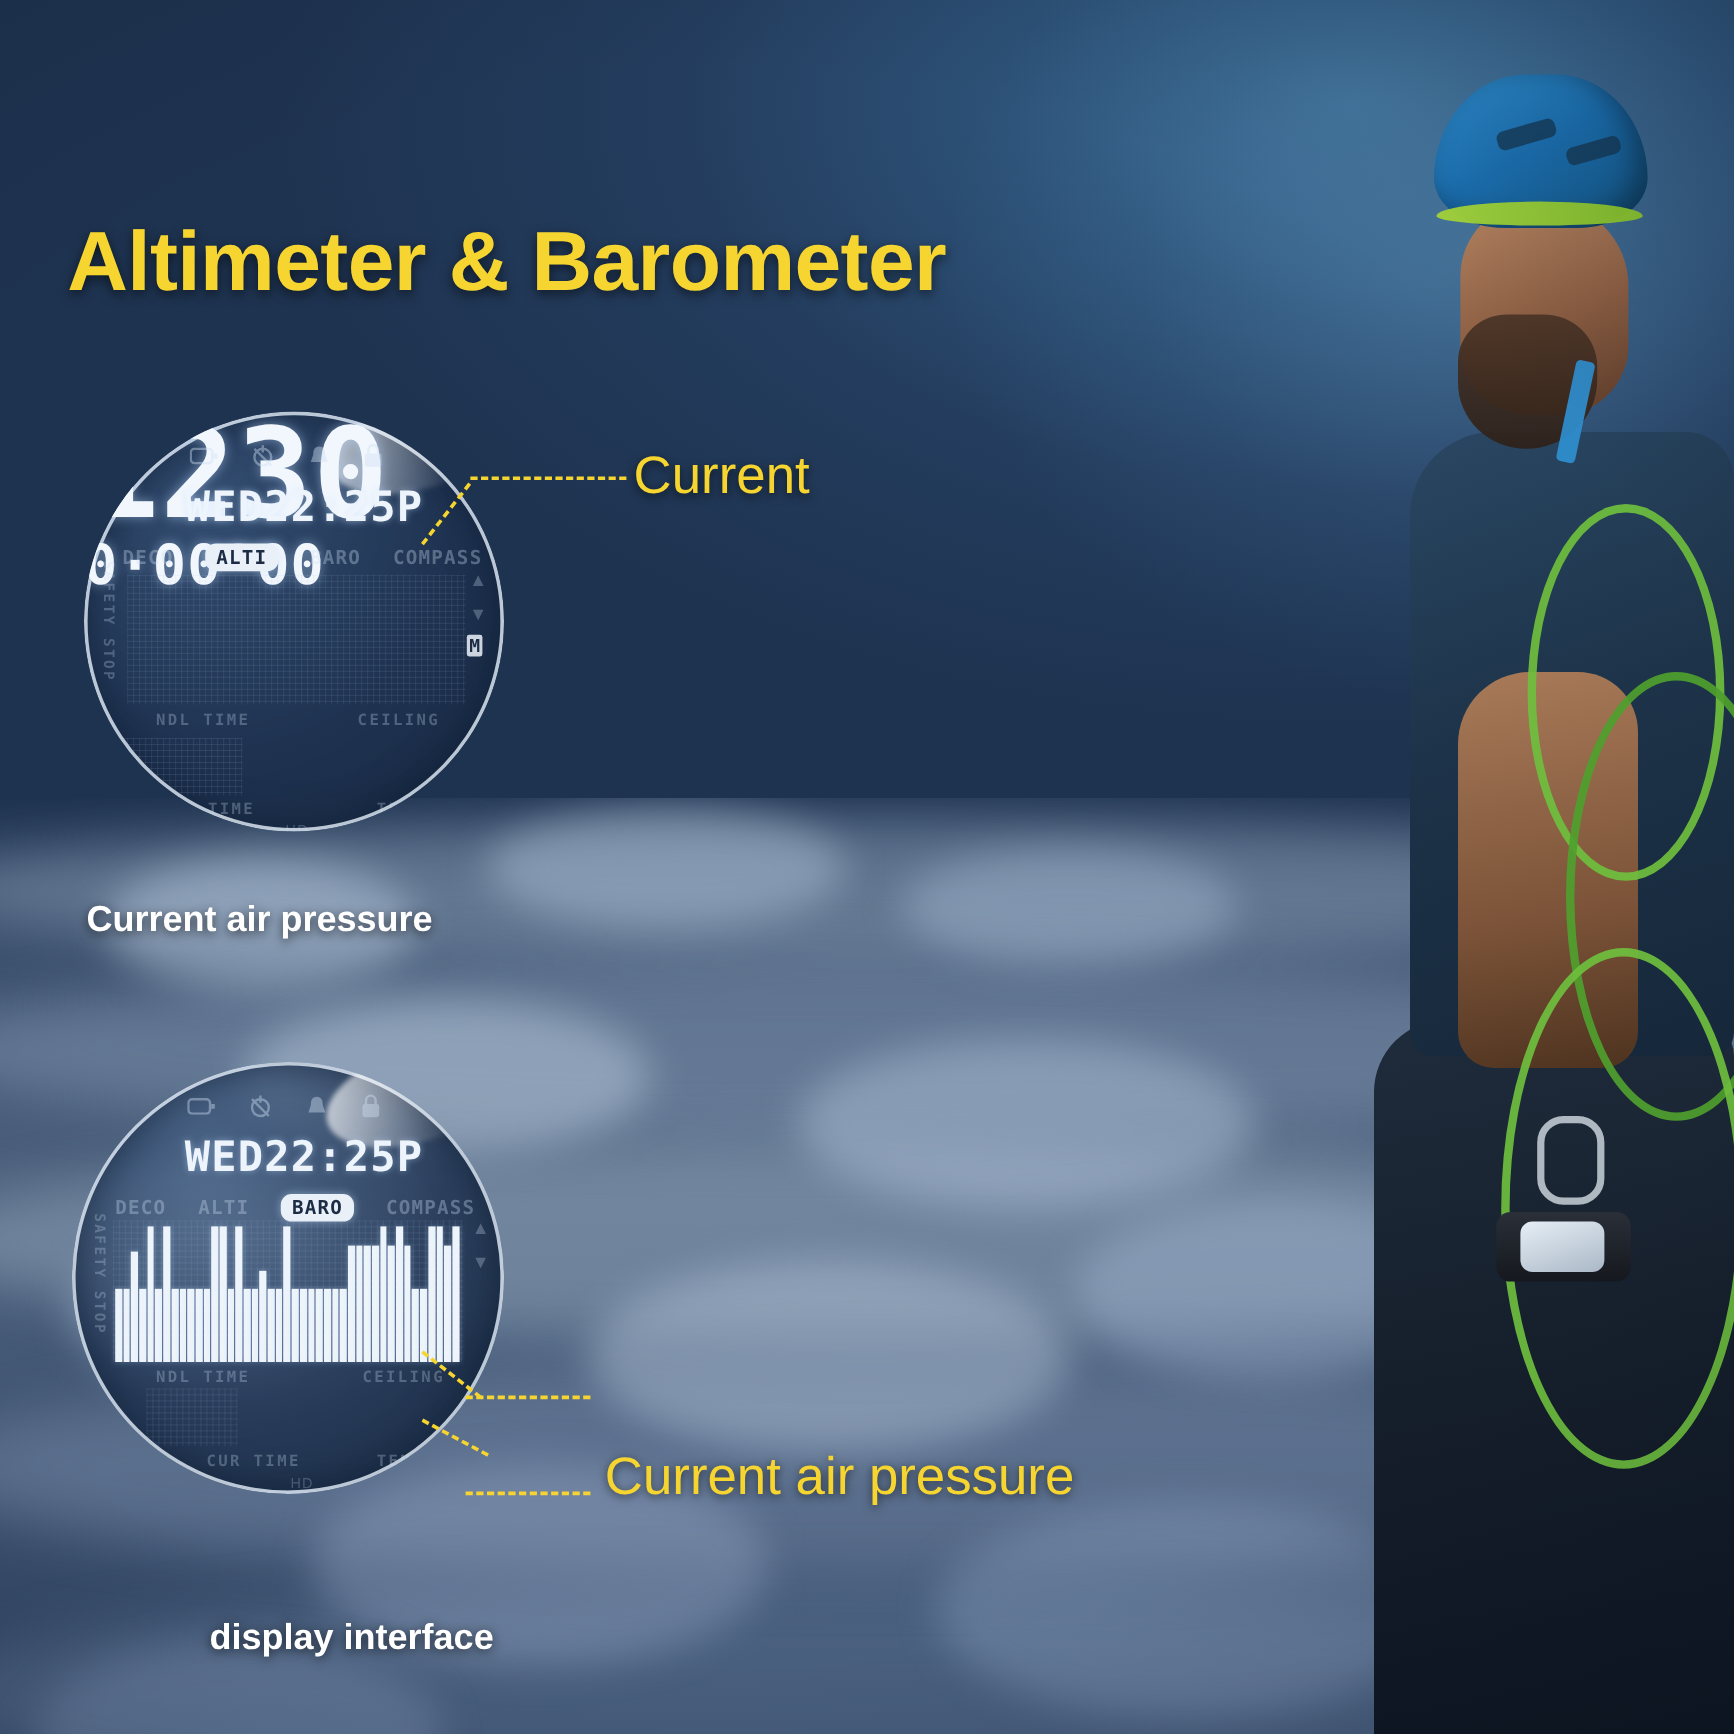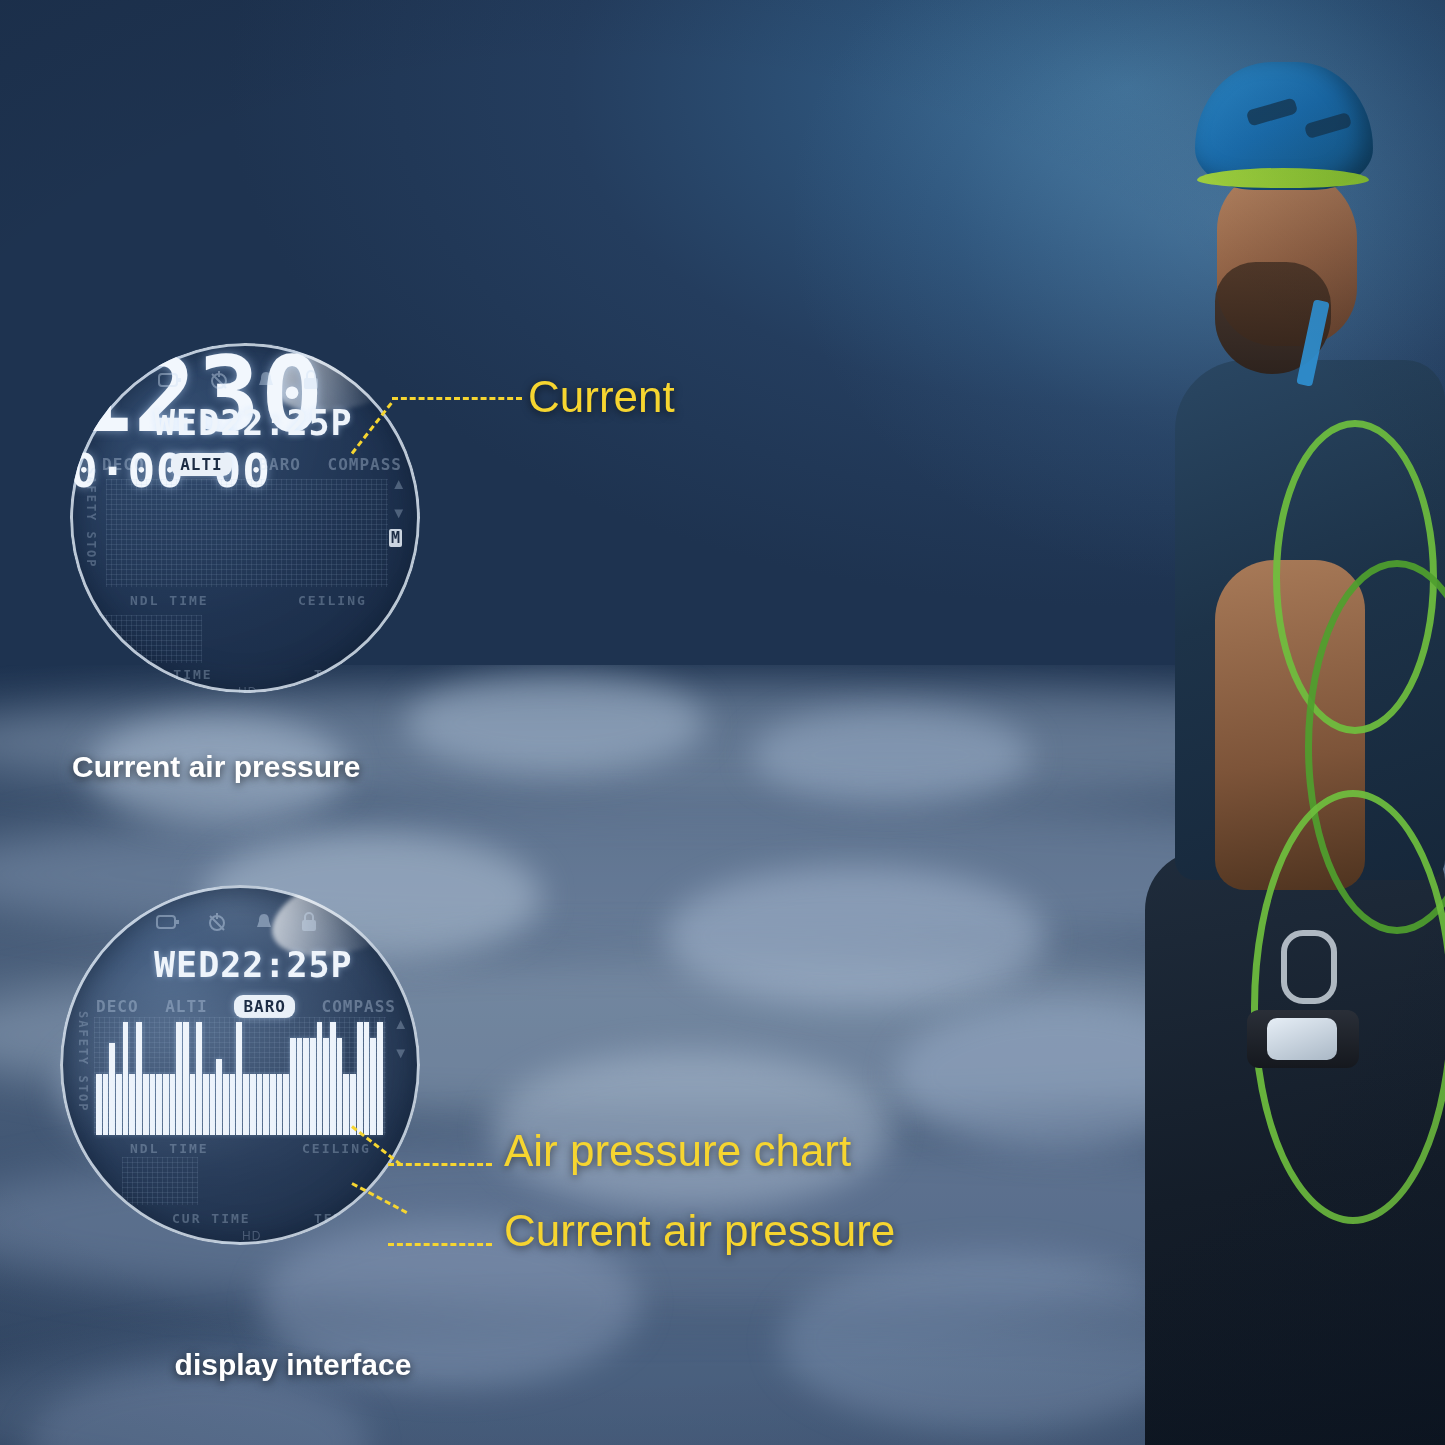--- a/index.html
+++ b/index.html
@@ -250,20 +250,21 @@
     <div class="rope" style="left:118px;top:420px;width:150px;height:300px;"></div>
     <div class="rope rope2" style="left:150px;top:560px;width:170px;height:360px;"></div>
     <div class="rope" style="left:96px;top:790px;width:190px;height:420px;"></div>
     <div class="cl-part carabiner"></div>
     <div class="cl-part watchband"></div>
     <div class="cl-part watchface"></div>
   </div>
 
   <div class="vignette"></div>
 
+  <div class="title">Altimeter &amp; Barometer</div>
 
   <div class="watch" style="left:70px;top:343px;width:350px;height:350px;">
     <div class="bezel"></div>
     <div class="glare"></div>
 
     <div class="lcd">
 
       <div class="statusicons" style="left:88px;top:26px;">
         <span class="sicon">
           <svg width="24" height="14" viewBox="0 0 24 14">
@@ -430,21 +431,20 @@
         <span>▲</span>
         <span>▼</span>
       </div>
 
       <div class="brand" style="left:182px;top:344px;">HD</div>
     </div>
   </div>
 
   <div class="dashd" style="left:352px;top:1125px;width:62px;transform:rotate(38deg);"></div>
   <div class="dash" style="left:388px;top:1163px;width:104px;"></div>
-  <div class="callout" style="left:504px;top:1126px;">Air pressure chart</div>
 
   <div class="dashd" style="left:352px;top:1182px;width:62px;transform:rotate(28deg);"></div>
   <div class="dash" style="left:388px;top:1243px;width:104px;"></div>
   <div class="callout" style="left:504px;top:1206px;">Current air pressure</div>
 
   <div class="caption center" style="left:118px;top:1348px;width:350px;">display interface</div>
 
 </div>
 
 </body></html>

